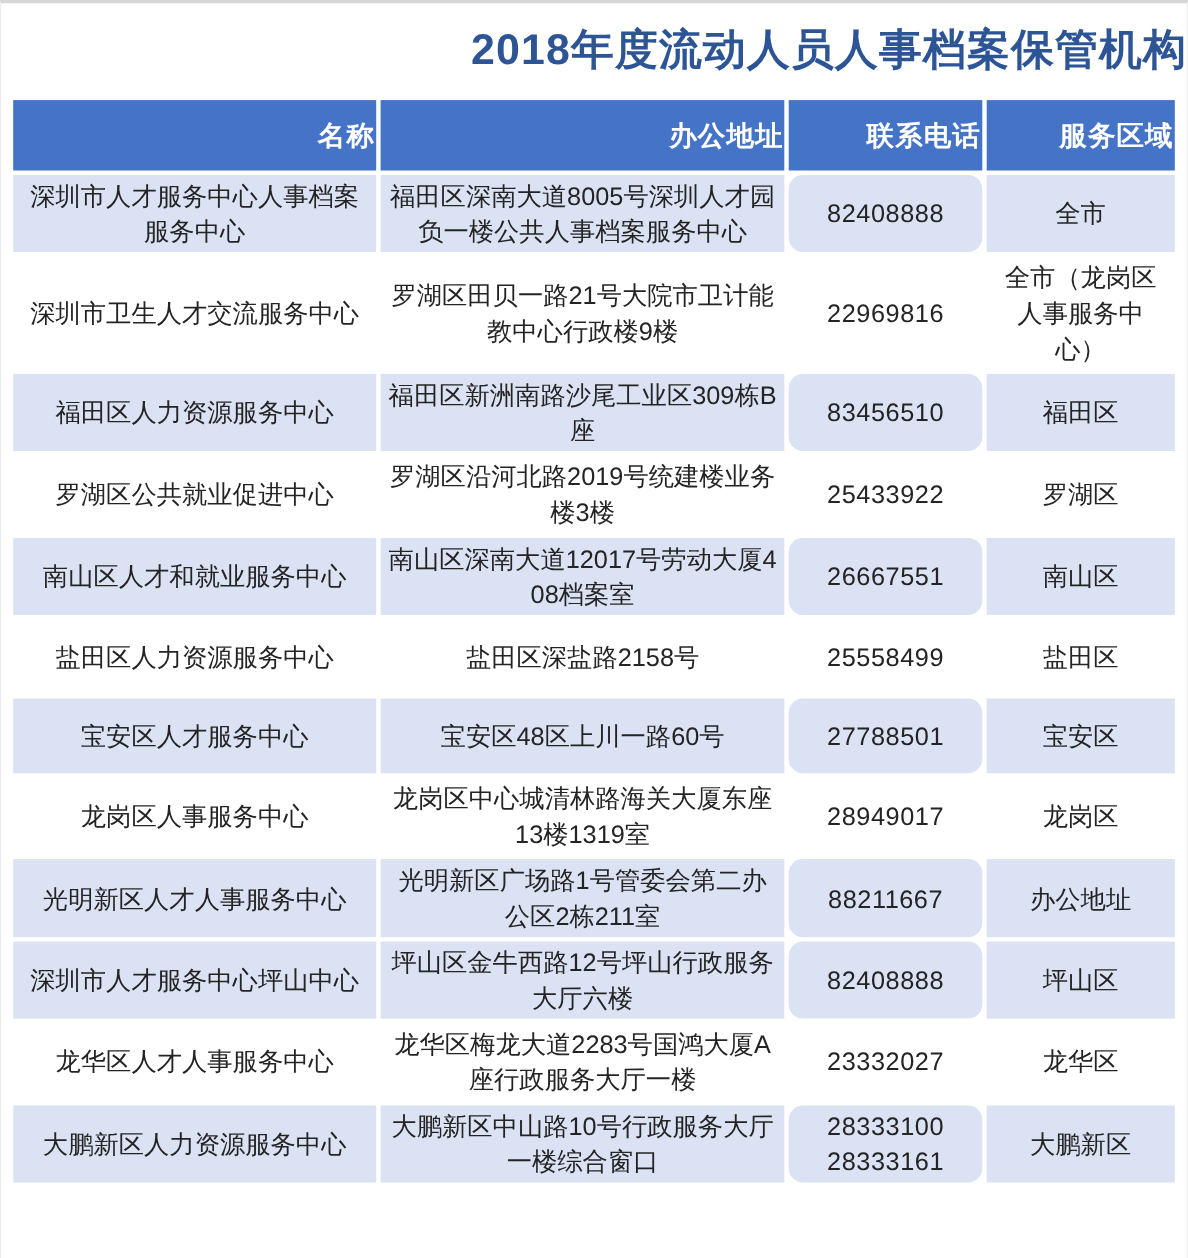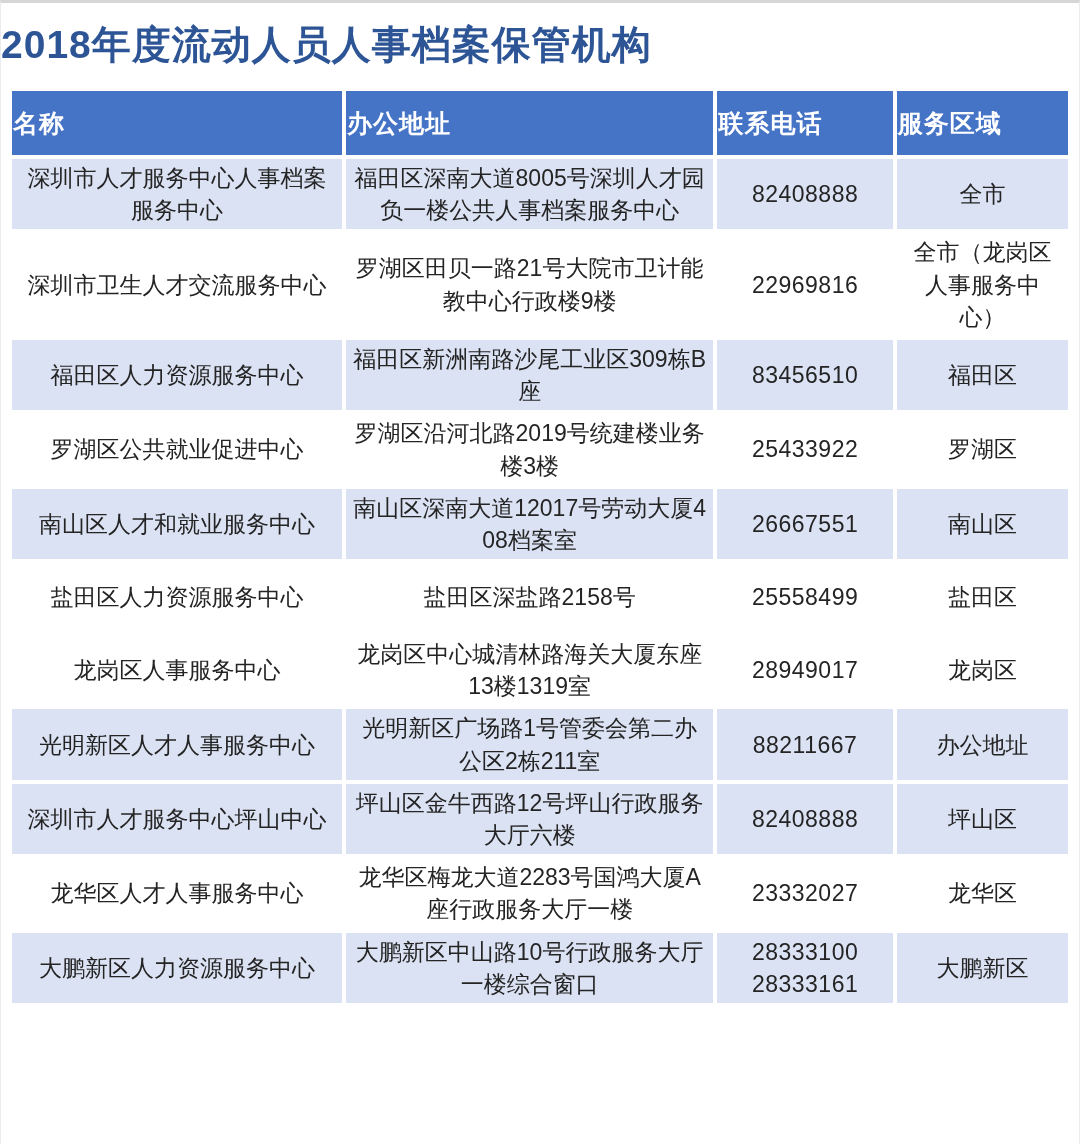--- a/index.html
+++ b/index.html
@@ -15,21 +15,21 @@
     box-sizing: border-box;
     border-top: 3px solid #d6d6d6;
     border-left: 1px solid #ececec;
     border-right: 1px solid #ececec;
     padding-bottom: 6px;
   }
   .title-bar {
     height: 84px;
     display: flex;
     align-items: center;
-    justify-content: flex-start;
+    justify-content: flex-end;
   }
   .title-bar h1 {
     margin: 0;
     font-size: 39px;
     font-weight: bold;
     color: #2d5596;
     letter-spacing: 1px;
     white-space: nowrap;
   }
   table.archive {
@@ -42,40 +42,41 @@
   col.c-name  { width: 31.6%; }
   col.c-addr  { width: 35.2%; }
   col.c-phone { width: 16.8%; }
   col.c-area  { width: 16.4%; }
   thead th {
     background: #4573c6;
     color: #ffffff;
     font-size: 25px;
     font-weight: 600;
     height: 62px;
-    text-align: left;
+    text-align: right;
     vertical-align: middle;
     letter-spacing: 1px;
   }
   tbody td {
     font-size: 23px;
     color: #242424;
     font-weight: 500;
     text-align: center;
     vertical-align: middle;
     padding: 3px 6px;
     line-height: 1.4;
     height: 62px;
     word-break: break-all;
   }
   tbody tr.alt td   { background: #dbe2f3; }
   tbody tr.plain td { background: #ffffff; }
   td.phone-cell {
     white-space: pre-line;
     letter-spacing: 0.5px;
+    border-radius: 13px;
   }
 </style>
 </head>
 <body>
 
 <div class="sheet">
   <div class="title-bar">
     <h1>2018年度流动人员人事档案保管机构</h1>
   </div>
 
@@ -124,20 +125,26 @@
           <td class="address-cell">南山区深南大道12017号劳动大厦408档案室</td>
           <td class="phone-cell">26667551</td>
           <td class="area-cell">南山区</td>
         </tr>
         <tr class="plain">
           <td class="name-cell">盐田区人力资源服务中心</td>
           <td class="address-cell">盐田区深盐路2158号</td>
           <td class="phone-cell">25558499</td>
           <td class="area-cell">盐田区</td>
         </tr>
+        <tr class="alt">
+          <td class="name-cell">宝安区人才服务中心</td>
+          <td class="address-cell">宝安区48区上川一路60号</td>
+          <td class="phone-cell">27788501</td>
+          <td class="area-cell">宝安区</td>
+        </tr>
         <tr class="plain">
           <td class="name-cell">龙岗区人事服务中心</td>
           <td class="address-cell">龙岗区中心城清林路海关大厦东座13楼1319室</td>
           <td class="phone-cell">28949017</td>
           <td class="area-cell">龙岗区</td>
         </tr>
         <tr class="alt">
           <td class="name-cell">光明新区人才人事服务中心</td>
           <td class="address-cell">光明新区广场路1号管委会第二办公区2栋211室</td>
           <td class="phone-cell">88211667</td>

